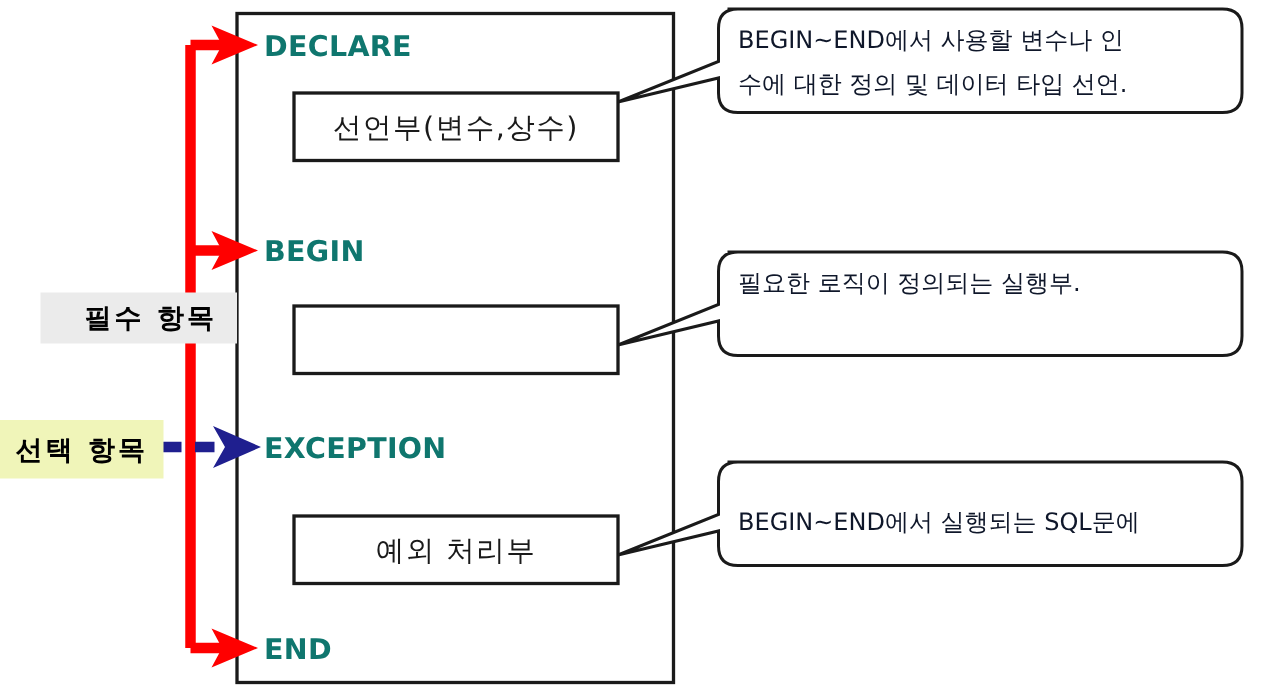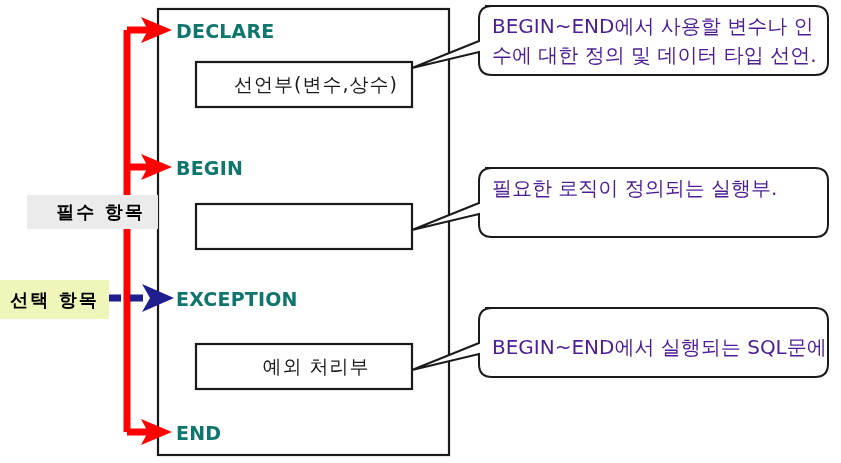--- a/index.html
+++ b/index.html
@@ -35,21 +35,20 @@
     line-height: 1;
   }
   .inner-box {
     position: absolute;
     box-sizing: border-box;
     border: 2px solid #1a1a1a;
     background: #ffffff;
     display: flex;
     align-items: center;
     justify-content: center;
-    margin-left: 12px;
   }
   .inner-box-label {
     font-family: "DejaVu Sans", "Liberation Sans", sans-serif;
     font-size: 19px;
     color: #1a1a1a;
     white-space: nowrap;
     letter-spacing: 1px;
   }
   .side-label {
     position: absolute;
@@ -60,22 +59,22 @@
     font-family: "DejaVu Sans", "Liberation Sans", sans-serif;
     font-weight: bold;
     font-size: 18px;
     color: #000000;
     letter-spacing: 2px;
     white-space: nowrap;
   }
   .callout-text {
     position: absolute;
     font-family: "DejaVu Sans", "Liberation Sans", sans-serif;
-    font-size: 20px;
-    color: #4c1d95;
+    font-size: 16px;
+    color: #0f172a;
     line-height: 29px;
     white-space: nowrap;
   }
   .callout-text span { display: block; }
 </style>
 </head>
 <body>
 
 <div id="stage">
 

